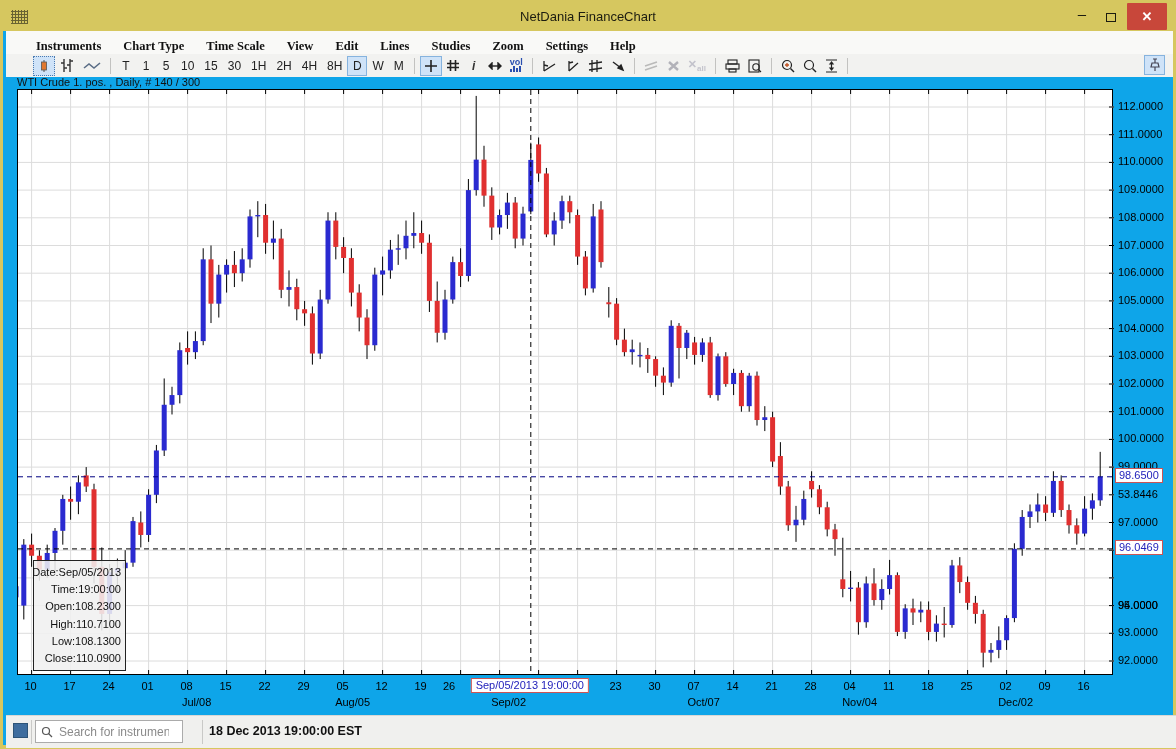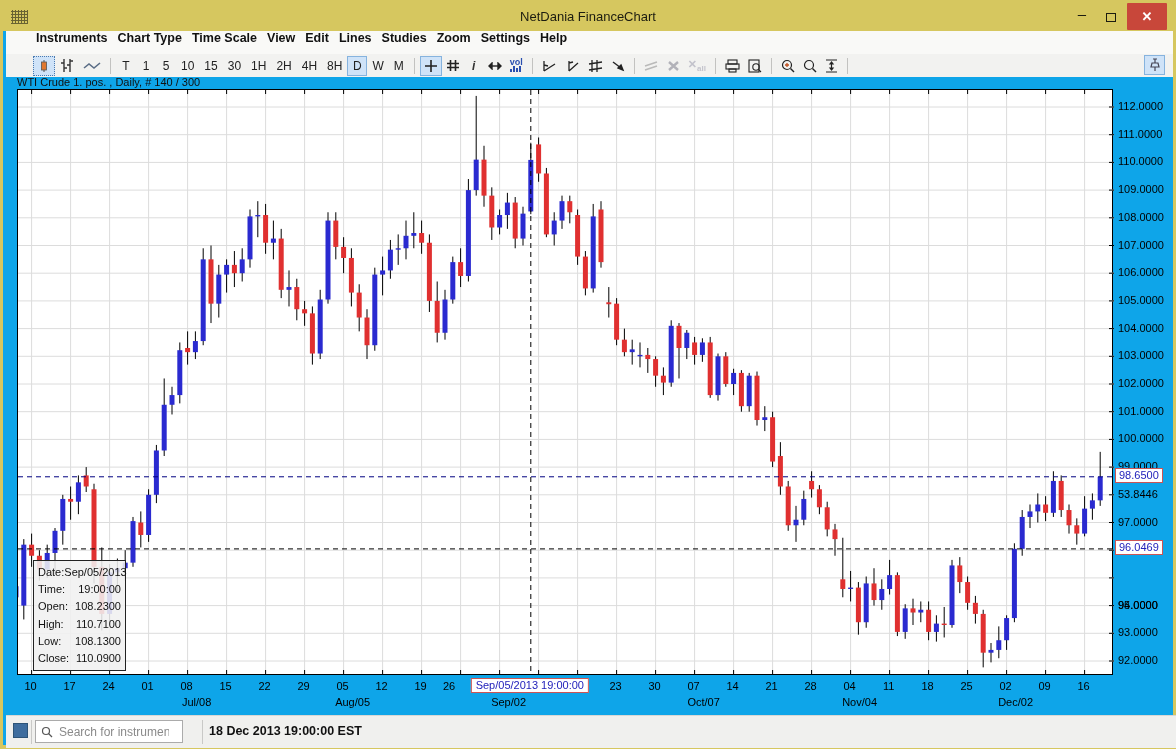--- a/index.html
+++ b/index.html
@@ -12,21 +12,21 @@
   #app-icon { position:absolute; left:8px; top:7px; width:17px; height:14px;
     background-image:radial-gradient(#55502a 1px, transparent 1.2px); background-size:3px 3px; opacity:.85; }
   #title-text { position:absolute; left:0; right:0; top:6px; text-align:center; font-size:13px; color:#1c1c10; }
   .winbtn { position:absolute; top:0; height:27px; text-align:center; color:#1c1c10; cursor:default; }
   #btn-min { left:1066px; width:26px; font-size:15px; line-height:22px; }
   #btn-max { left:1095px; width:26px; line-height:27px; }
   #btn-max .maxglyph { display:inline-block; width:10px; height:9px; border:1.5px solid #1c1c10; margin-top:9px; }
   #btn-close { left:1124px; width:40px; background:#c8473a; color:#fff; font-size:13px; line-height:27px; font-weight:bold; border-radius:1px; }
 
   
-  #menubar { position:absolute; left:3px; top:28px; width:1167px; height:23px; background:#f9f9f7; display:flex; align-items:flex-start; padding-left:30px; gap:10px; }
+  #menubar { position:absolute; left:3px; top:28px; width:1167px; height:23px; background:#f9f9f7; display:flex; align-items:flex-end; padding-left:30px; gap:22px;font-family:Liberation Serif, serif; }
   .menu-item { font-size:12.5px; font-weight:bold; color:#111; cursor:default; }
 
   
   #toolbar { position:absolute; left:3px; top:51px; width:1167px; height:23px; background:#f2f2f0; display:flex; align-items:center; padding-left:27px; }
   .tb { height:20px; min-width:20px; display:flex; align-items:center; justify-content:center; font-size:12px; color:#333; padding:0 3px; border:1px solid transparent; }
   .tb.sel { background:#cfe3f8; border:1px solid #86b3de; }
   .tb.sel-dot { background:#cfe3f8; border:1px dotted #4a7ab0; }
   .tsbtn { font-size:12px; color:#222; padding:0 4px; }
   .sep { width:1px; height:16px; background:#c2c2c0; margin:0 5px; }
   .tb svg { display:block; }
@@ -47,21 +47,21 @@
   #y-axis { position:absolute; left:1110px; top:86px; width:63px; height:586px; }
   .ylab { position:absolute; left:5px; font-size:11px; color:#000; white-space:nowrap; }
   .price-tag { position:absolute; left:2px; font-size:11px; color:#2222bb; background:#fff; border:1px solid #cc5555; padding:0 3px 1px 3px; white-space:nowrap; }
   #x-axis { position:absolute; left:14px; top:674px; width:1096px; height:38px; }
   .xlab { position:absolute; top:3px; font-size:11px; color:#000; transform:translateX(-50%); }
   .xmonth { position:absolute; top:19px; font-size:11px; color:#000; transform:translateX(-50%); }
   #date-tag { position:absolute; top:1px; transform:translateX(-50%); font-size:11px; color:#2222bb; background:#fff; border:1px solid #cc5555; padding:0 4px 1px 4px; white-space:nowrap; }
 
   
   #tooltip { position:absolute; left:30px; top:557px; width:93px; height:111px; background:rgba(240,240,240,.88); border:1px solid #222; padding:3px 4px; }
-  .tt-row { display:flex; justify-content:space-between; font-size:11px; color:#111; line-height:17.2px; }
+  .tt-row { display:flex; justify-content:flex-end; font-size:11px; color:#111; line-height:17.2px; }
 
   
   #statusbar { position:absolute; left:3px; top:712px; width:1170px; height:33px; background:#f0f0ee; border-top:1px solid #d8d8d6; }
   #status-square { position:absolute; left:7px; top:7px; width:15px; height:15px; background:#3f6d9e; border:1px solid #2e5478; }
   .vsep { position:absolute; top:4px; width:1px; height:24px; background:#c9c9c7; }
   #search-box { position:absolute; left:29px; top:4px; width:148px; height:23px; background:#fff; border:1px solid #ababab; display:flex; align-items:center; padding-left:5px; gap:6px; }
   #search-input { border:none; outline:none; width:110px; font-size:12px; font-family:"Liberation Sans",sans-serif; color:#333; background:transparent; }
   #search-input::placeholder { color:#8a8a8a; }
   #clock { position:absolute; left:203px; top:8px; font-size:12.5px; font-weight:bold; color:#111; }
 </style>

